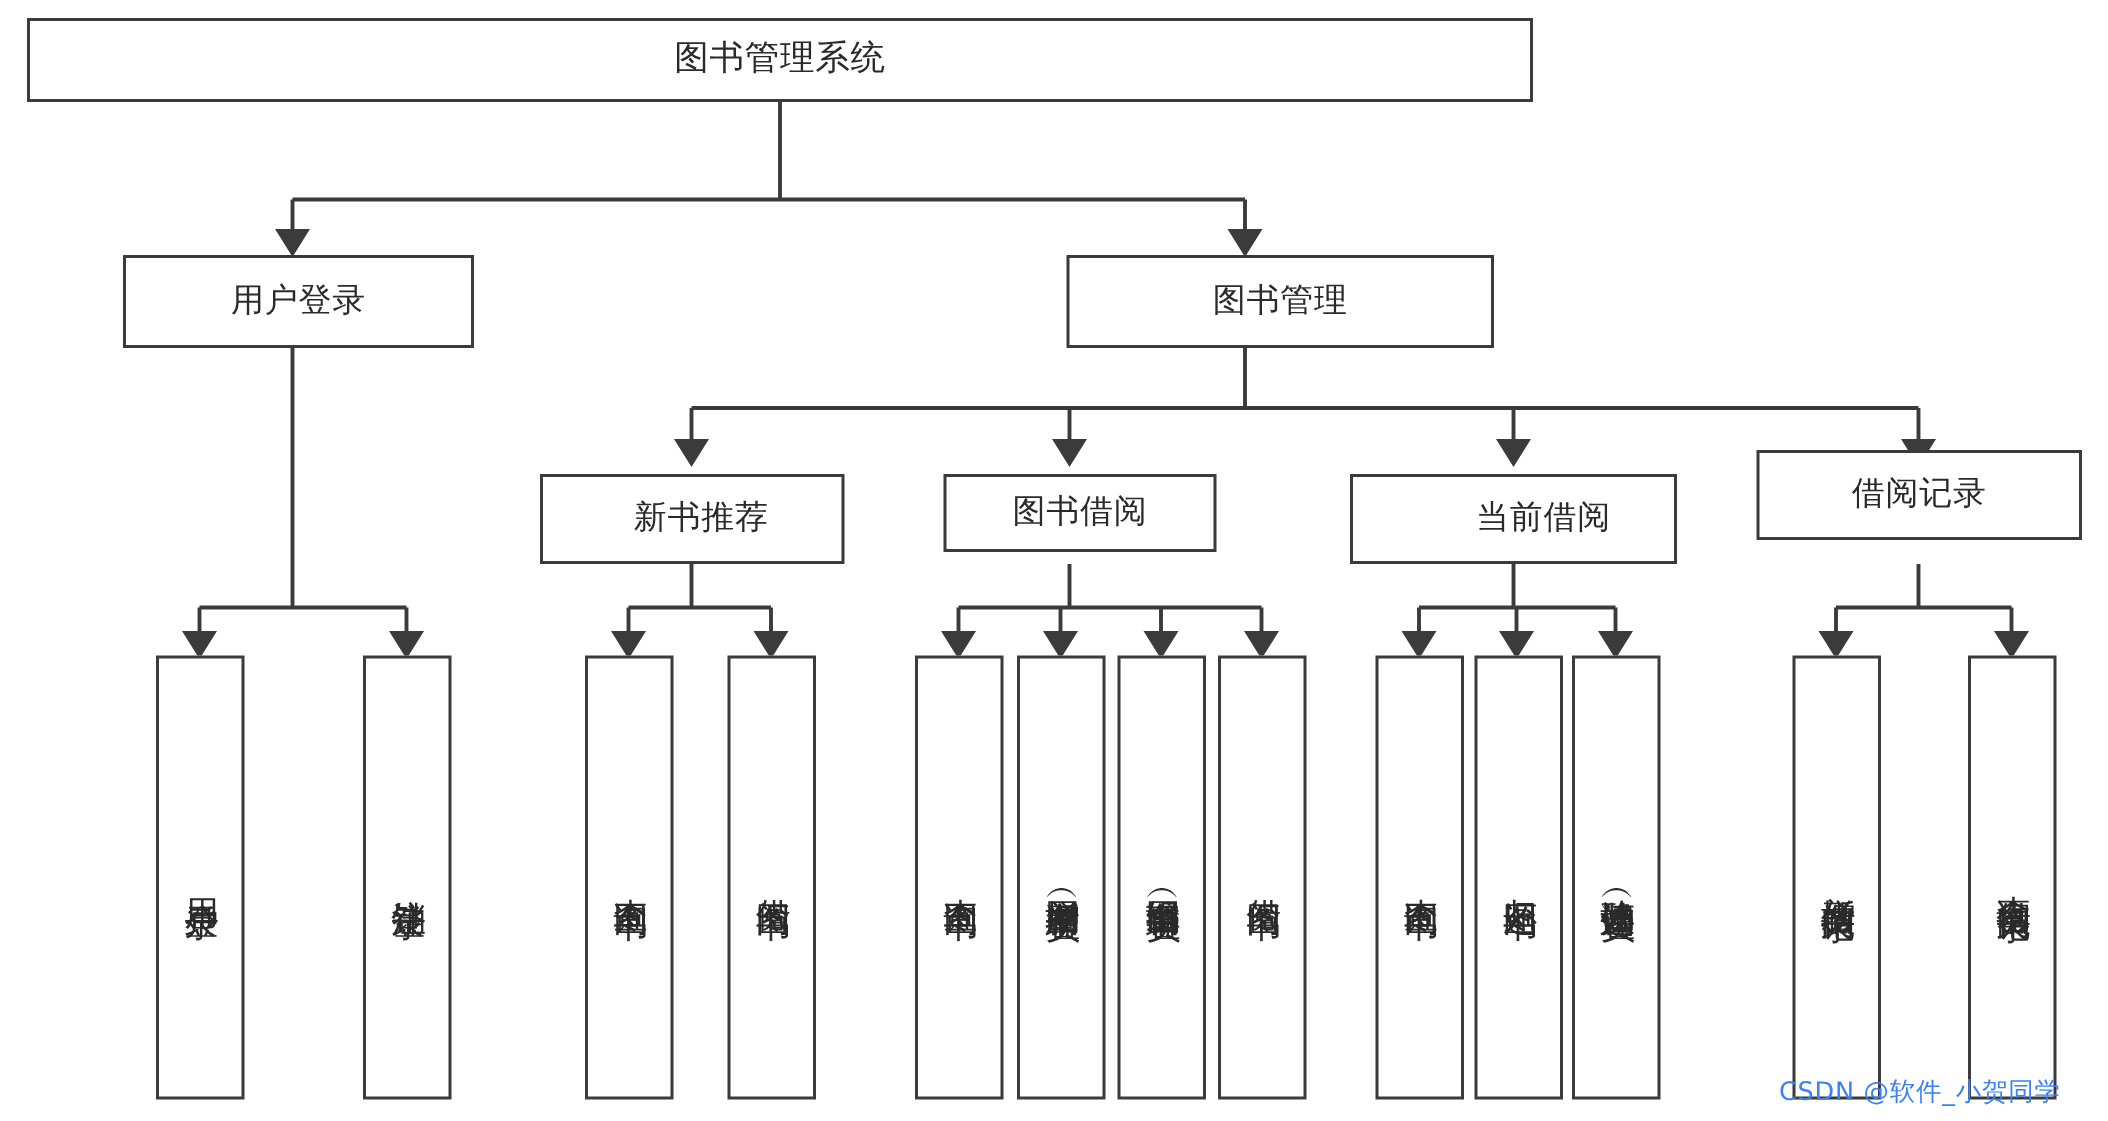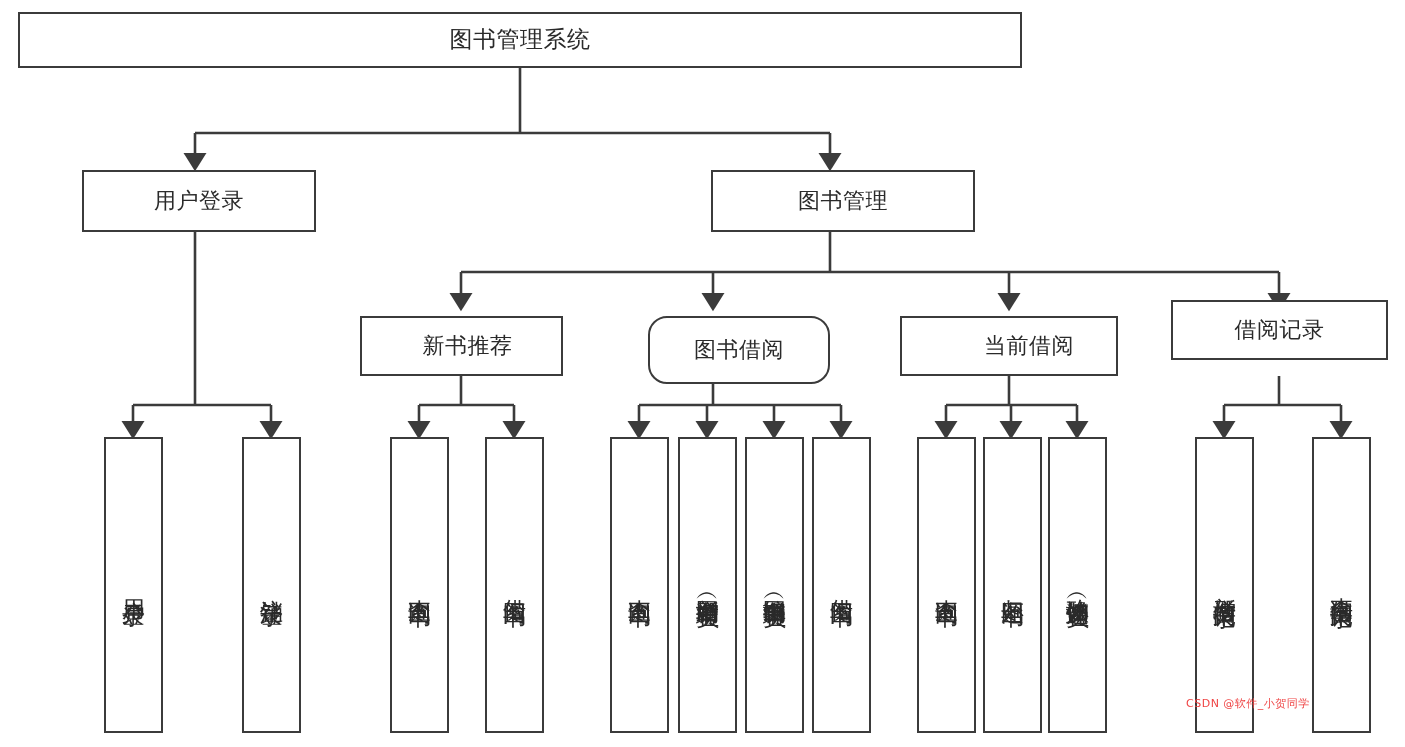--- a/index.html
+++ b/index.html
@@ -64,23 +64,23 @@
     line-height: 1;
     white-space: nowrap;
     max-height: 100%;
   }
   .node.vert.tall .node-label {
     letter-spacing: 1px;
   }
   #watermark {
     position: absolute;
     left: 1186px;
-    top: 696px;
-    font-size: 11px;
-    color: #ef4444;
+    top: 716px;
+    font-size: 17px;
+    color: #3b82f6;
     white-space: nowrap;
     letter-spacing: 0.5px;
   }
 </style>
 </head>
 <body>
 
 <div id="diagram-root">
 
   <svg id="edge-layer" viewBox="0 0 1405 747" width="1405" height="747" xmlns="http://www.w3.org/2000/svg">
@@ -134,28 +134,28 @@
     </g>
   </svg>
 
   <div class="node horiz root" style="left:18px; top:12px; width:1004px; height:56px;">
     <span class="node-label">图书管理系统</span>
   </div>
 
   <div class="node horiz" style="left:82px; top:170px; width:234px; height:62px;">
     <span class="node-label">用户登录</span>
   </div>
-  <div class="node horiz" style="left:711px; top:170px; width:264px; height:62px;">
+  <div class="node horiz" style="left:711px; top:170px; width:285px; height:62px;">
     <span class="node-label">图书管理</span>
   </div>
 
   <div class="node horiz" style="left:360px; top:316px; width:203px; height:60px;padding-left:12px;">
     <span class="node-label">新书推荐</span>
   </div>
-  <div class="node horiz" style="left:648px; top:316px; width:182px; height:68px;border-radius:19px;">
+  <div class="node horiz" style="left:629px; top:316px; width:182px; height:52px;">
     <span class="node-label">图书借阅</span>
   </div>
   <div class="node horiz" style="left:900px; top:316px; width:218px; height:60px;padding-left:40px;">
     <span class="node-label">当前借阅</span>
   </div>
   <div class="node horiz" style="left:1171px; top:300px; width:217px; height:60px;">
     <span class="node-label">借阅记录</span>
   </div>
 
   <div class="node vert" style="left:104px; top:437px; width:59px; height:296px;">

